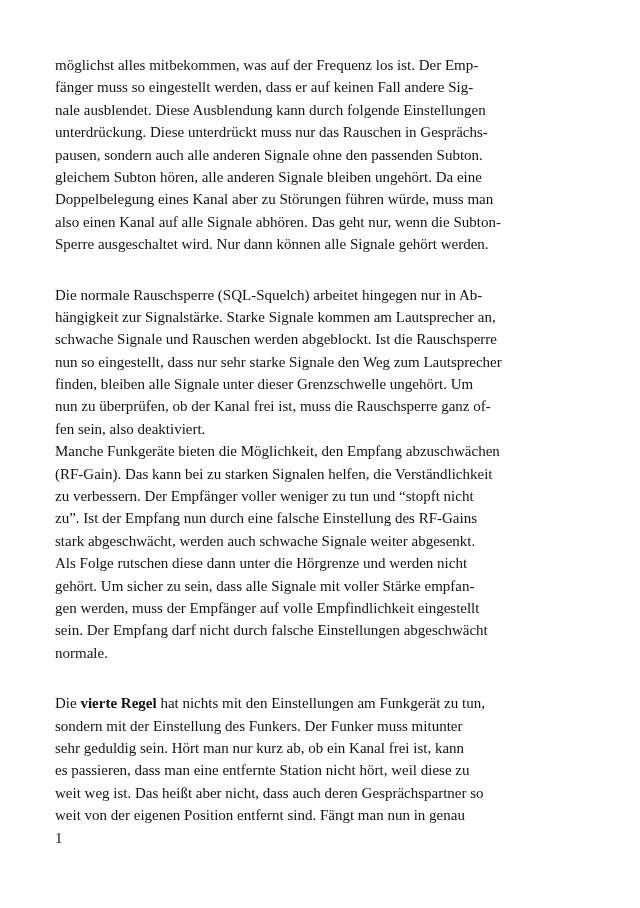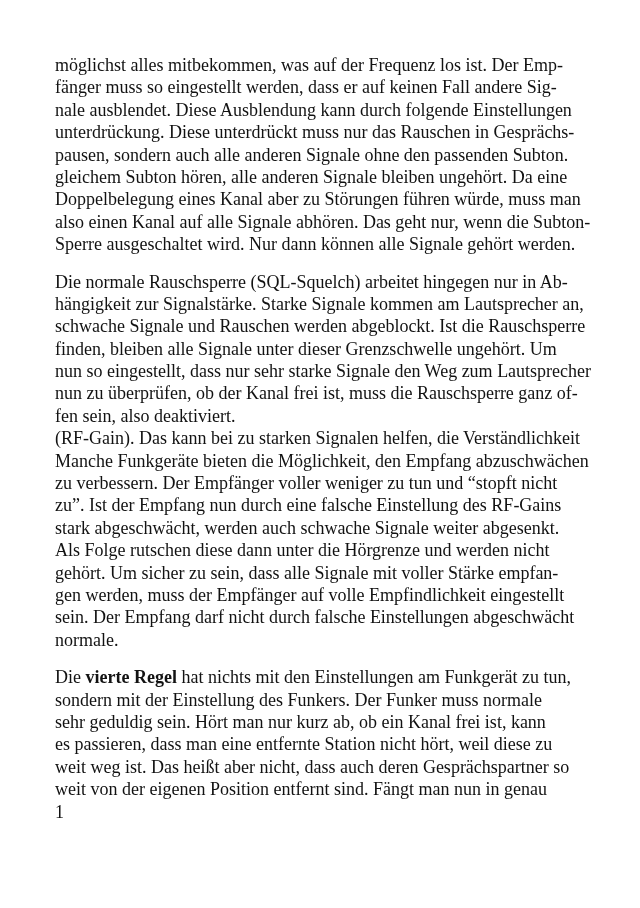--- a/index.html
+++ b/index.html
@@ -12,27 +12,27 @@
     height: 908px;
     position: relative;
     overflow: hidden;
   }
   .doc {
     position: absolute;
     left: 55px;
     top: 54px;
     width: 566px;
     font-family: "Liberation Serif", "DejaVu Serif", serif;
-    font-size: 18px;
+    font-size: 15px;
     line-height: 22.4px;
     color: #121212;
     -webkit-font-smoothing: antialiased;
   }
   .block { }
-  .gap { margin-top: 15px; }
+  .gap { margin-top: 28px; }
   .ln {
     white-space: nowrap;
     height: 22.4px;
   }
   .b { font-weight: bold; }
 </style>
 </head>
 <body>
 
 <div class="doc">
@@ -46,41 +46,41 @@
     <div class="ln">gleichem Subton hören, alle anderen Signale bleiben ungehört. Da eine</div>
     <div class="ln">Doppelbelegung eines Kanal aber zu Störungen führen würde, muss man</div>
     <div class="ln">also einen Kanal auf alle Signale abhören. Das geht nur, wenn die Subton-</div>
     <div class="ln">Sperre ausgeschaltet wird. Nur dann können alle Signale gehört werden.</div>
   </div>
 
   <div class="block gap">
     <div class="ln">Die normale Rauschsperre (SQL-Squelch) arbeitet hingegen nur in Ab-</div>
     <div class="ln">hängigkeit zur Signalstärke. Starke Signale kommen am Lautsprecher an,</div>
     <div class="ln">schwache Signale und Rauschen werden abgeblockt. Ist die Rauschsperre</div>
+    <div class="ln">nun so eingestellt, dass nur sehr starke Signale den Weg zum Lautsprecher</div>
     <div class="ln">finden, bleiben alle Signale unter dieser Grenzschwelle ungehört. Um</div>
-    <div class="ln">nun so eingestellt, dass nur sehr starke Signale den Weg zum Lautsprecher</div>
     <div class="ln">nun zu überprüfen, ob der Kanal frei ist, muss die Rauschsperre ganz of-</div>
     <div class="ln">fen sein, also deaktiviert.</div>
+    <div class="ln">Manche Funkgeräte bieten die Möglichkeit, den Empfang abzuschwächen</div>
     <div class="ln">(RF-Gain). Das kann bei zu starken Signalen helfen, die Verständlichkeit</div>
-    <div class="ln">Manche Funkgeräte bieten die Möglichkeit, den Empfang abzuschwächen</div>
     <div class="ln">zu verbessern. Der Empfänger voller weniger zu tun und “stopft nicht</div>
     <div class="ln">zu”. Ist der Empfang nun durch eine falsche Einstellung des RF-Gains</div>
     <div class="ln">stark abgeschwächt, werden auch schwache Signale weiter abgesenkt.</div>
     <div class="ln">Als Folge rutschen diese dann unter die Hörgrenze und werden nicht</div>
     <div class="ln">gehört. Um sicher zu sein, dass alle Signale mit voller Stärke empfan-</div>
     <div class="ln">gen werden, muss der Empfänger auf volle Empfindlichkeit eingestellt</div>
     <div class="ln">sein. Der Empfang darf nicht durch falsche Einstellungen abgeschwächt</div>
     <div class="ln">normale.</div>
   </div>
 
   <div class="block gap">
     <div class="ln">
       <span>Die </span><span class="b">vierte Regel</span><span> hat nichts mit den Einstellungen am Funkgerät zu tun,</span>
     </div>
-    <div class="ln">sondern mit der Einstellung des Funkers. Der Funker muss normale</div>
+    <div class="ln">sondern mit der Einstellung des Funkers. Der Funker muss mitunter</div>
     <div class="ln">sehr geduldig sein. Hört man nur kurz ab, ob ein Kanal frei ist, kann</div>
     <div class="ln">es passieren, dass man eine entfernte Station nicht hört, weil diese zu</div>
     <div class="ln">weit weg ist. Das heißt aber nicht, dass auch deren Gesprächspartner so</div>
     <div class="ln">weit von der eigenen Position entfernt sind. Fängt man nun in genau</div>
   </div>
 
   <div class="ln">1</div>
 
 </div>
 

